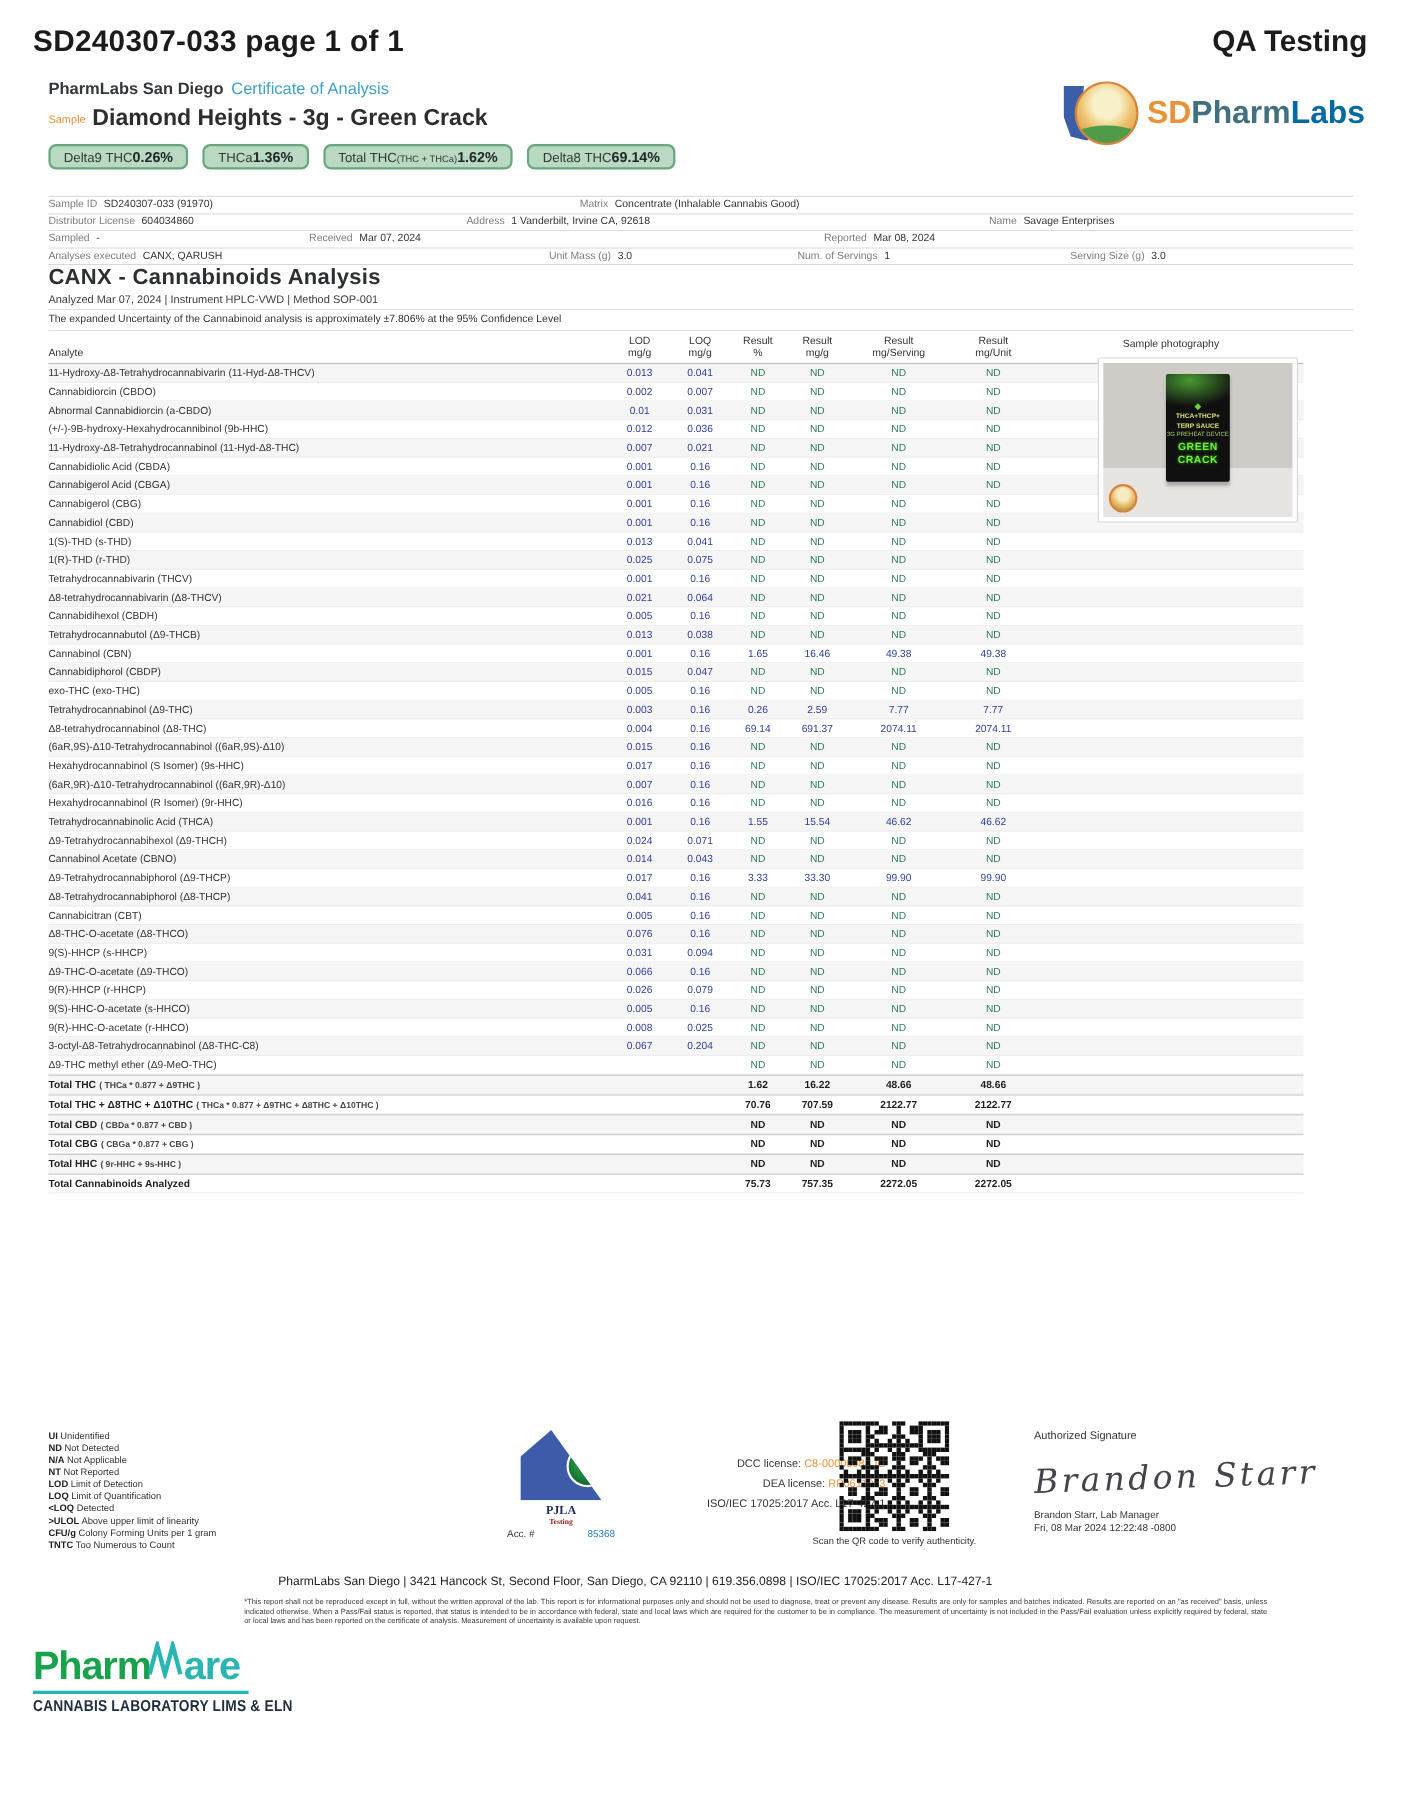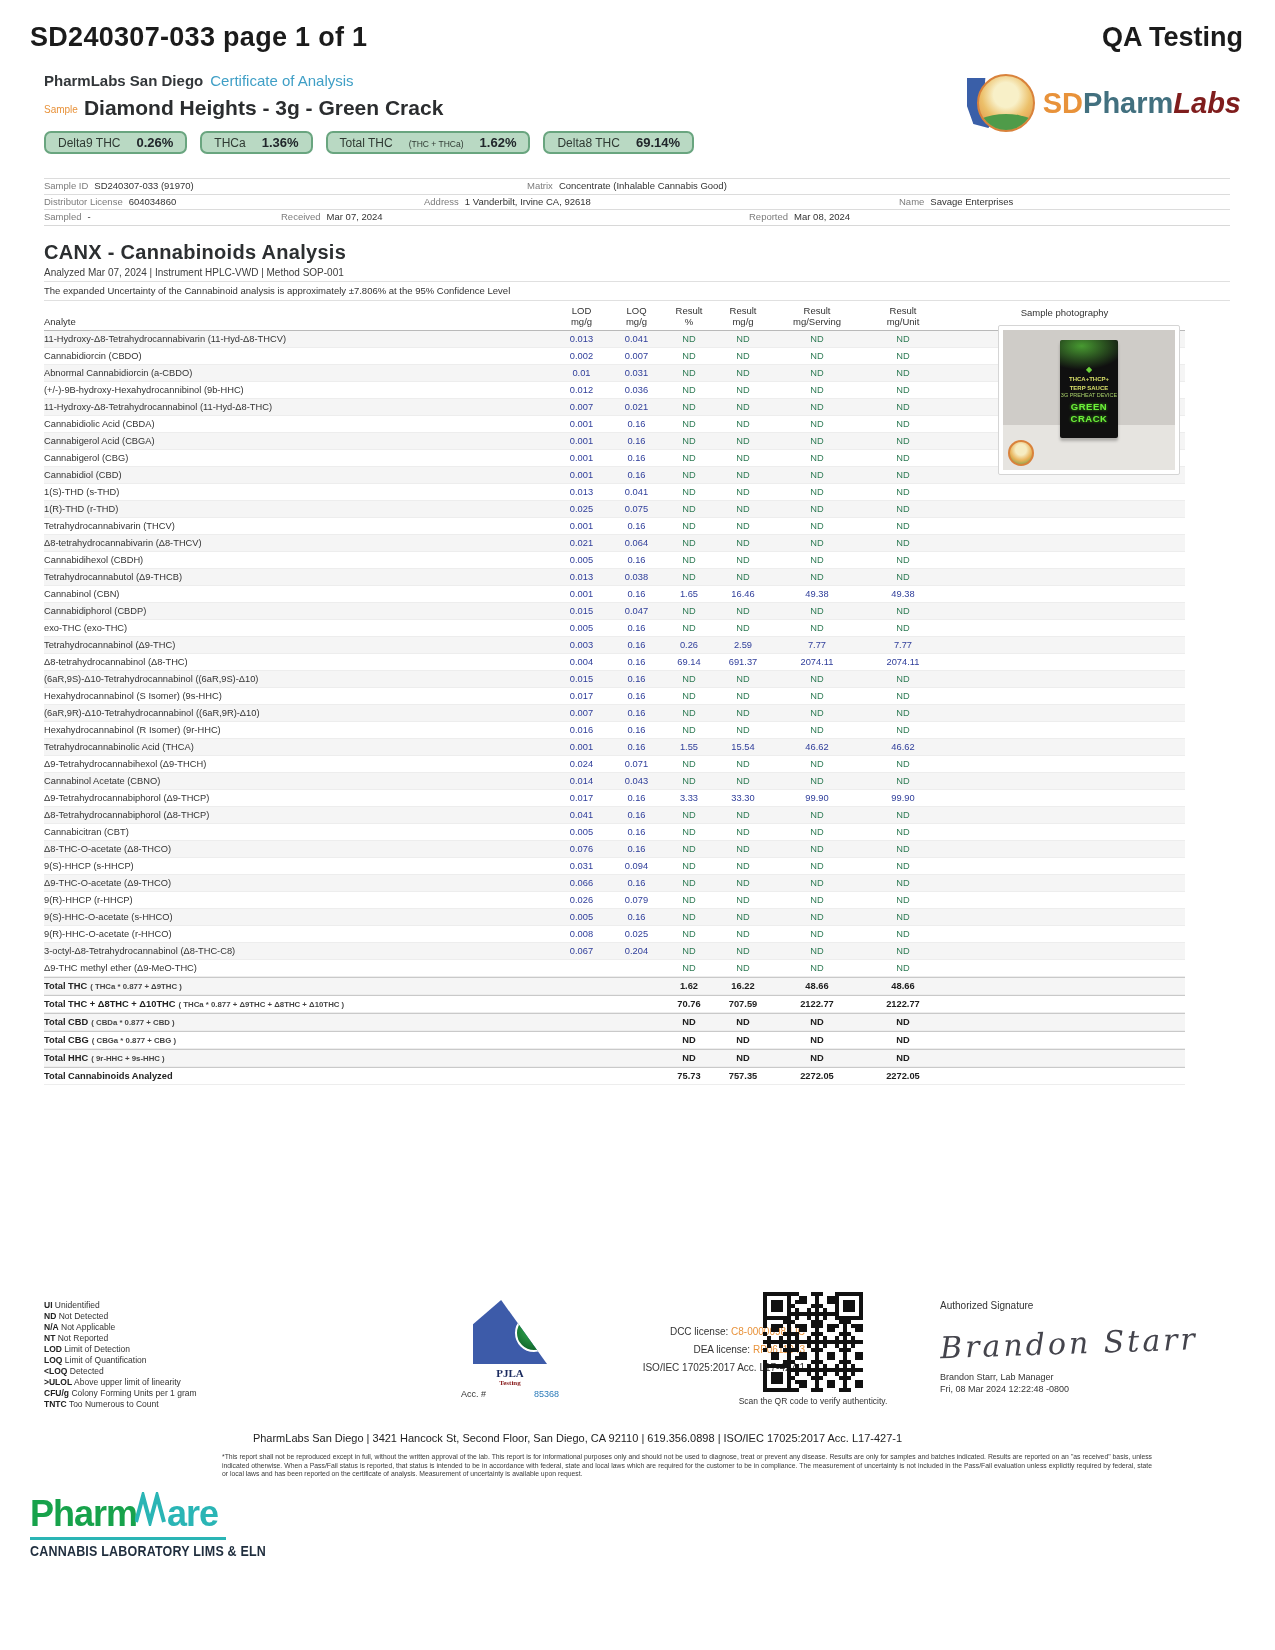--- a/index.html
+++ b/index.html
@@ -21,25 +21,25 @@
   
   .logo{right:34px;top:74px;display:flex;align-items:center;}
   .ca-shape{width:30px;height:50px;background:#3a5fa8;display:inline-block;
     clip-path:polygon(0 0,62% 0,56% 45%,100% 78%,72% 100%,22% 92%,0 55%);margin-right:-20px;}
   .emblem{width:54px;height:54px;border-radius:50%;border:2px solid #d9823b;position:relative;z-index:2;
     background:radial-gradient(circle at 50% 35%,#f8f0c8 0 28%,#ecc06a 55%,#d9823b 100%);overflow:hidden;}
   .emblem:after{content:"";position:absolute;left:-8px;right:-8px;bottom:-14px;height:30px;border-radius:50%;background:#4f9b49;}
   .logo-text{font-size:29px;margin-left:8px;white-space:nowrap;}
   .logo-sd{color:#e8923a;font-weight:bold;}
   .logo-pharm{color:#42707f;font-weight:600;}
-  .logo-labs{color:#7f1d1d;font-weight:600;font-style:italic;}
+  .logo-labs{color:#0369a1;font-weight:600;}
   
   .badges{left:44px;top:131px;display:flex;gap:13px;}
   .badge{background:#b9d9c3;border:2px solid #69a57f;border-radius:7px;padding:2px 12px;
-    font-size:12px;color:#2f3a33;display:flex;align-items:baseline;gap:16px;white-space:nowrap;justify-content:space-between;}
+    font-size:12px;color:#2f3a33;display:flex;align-items:baseline;gap:0;white-space:nowrap;justify-content:space-between;}
   .badge .sub{font-size:8.5px;}
   .badge .val{font-weight:bold;font-size:13px;color:#20262a;}
   
   .info{left:44px;top:178px;width:1186px;border-bottom:1px solid #d8d8d8;}
   .info-row{position:relative;height:14.5px;border-top:1px solid #dcdcdc;font-size:9.5px;line-height:14.5px;white-space:nowrap;}
   .info-pair{position:absolute;top:0;}
   .info-l{color:#7c7c7c;margin-right:6px;}
   .info-v{color:#333;}
   
   .sec-title{left:44px;top:241px;font-size:20px;font-weight:600;color:#2c2f31;letter-spacing:.3px;}
@@ -158,20 +158,26 @@
     </div>
     <div class="info-row">
       <span class="info-pair" style="left: 0px;"><span class="info-l">Distributor License</span><span class="info-v">604034860</span></span>
       <span class="info-pair" style="left: 380px;"><span class="info-l">Address</span><span class="info-v">1 Vanderbilt, Irvine CA, 92618</span></span>
       <span class="info-pair" style="left: 855px;"><span class="info-l">Name</span><span class="info-v">Savage Enterprises</span></span>
     </div>
     <div class="info-row">
       <span class="info-pair" style="left: 0px;"><span class="info-l">Sampled</span><span class="info-v">-</span></span>
       <span class="info-pair" style="left: 237px;"><span class="info-l">Received</span><span class="info-v">Mar 07, 2024</span></span>
       <span class="info-pair" style="left: 705px;"><span class="info-l">Reported</span><span class="info-v">Mar 08, 2024</span></span>
+    </div>
+    <div class="info-row">
+      <span class="info-pair" style="left: 0px;"><span class="info-l">Analyses executed</span><span class="info-v">CANX, QARUSH</span></span>
+      <span class="info-pair" style="left: 455px;"><span class="info-l">Unit Mass (g)</span><span class="info-v">3.0</span></span>
+      <span class="info-pair" style="left: 681px;"><span class="info-l">Num. of Servings</span><span class="info-v">1</span></span>
+      <span class="info-pair" style="left: 929px;"><span class="info-l">Serving Size (g)</span><span class="info-v">3.0</span></span>
     </div>
   </div>
 
 <div class="abs sec-title">CANX - Cannabinoids Analysis</div>
 <div class="abs sec-meta">Analyzed Mar 07, 2024   |   Instrument HPLC-VWD   |  Method  SOP-001</div>
 <div class="abs rule" style="top:281px;"></div>
 <div class="abs sec-unc">The expanded Uncertainty of the Cannabinoid analysis is approximately ±7.806% at the 95% Confidence Level</div>
 <div class="abs rule" style="top:300px;"></div>
 
 <div class="abs tbl">

